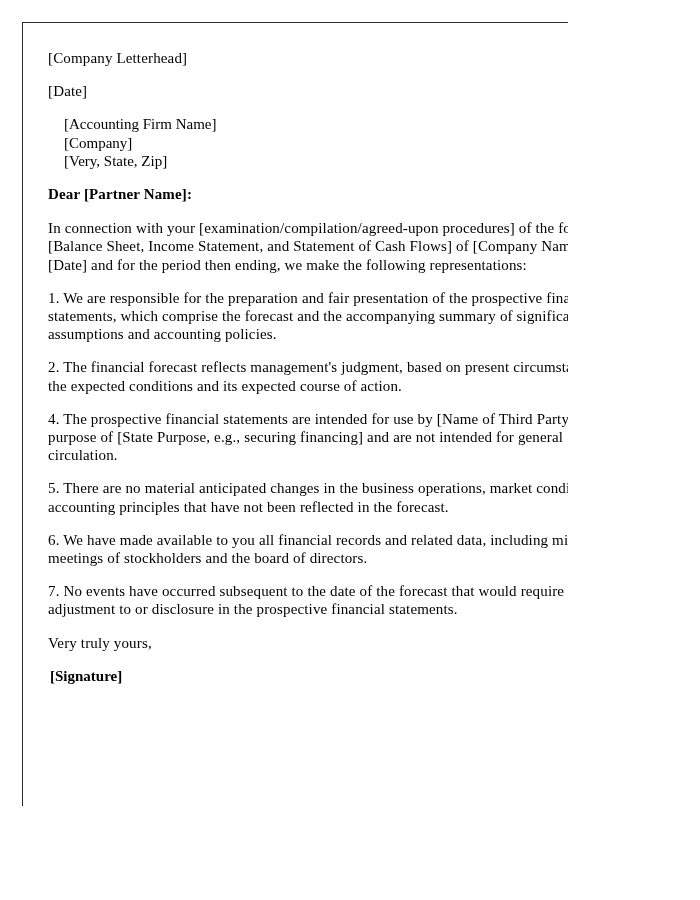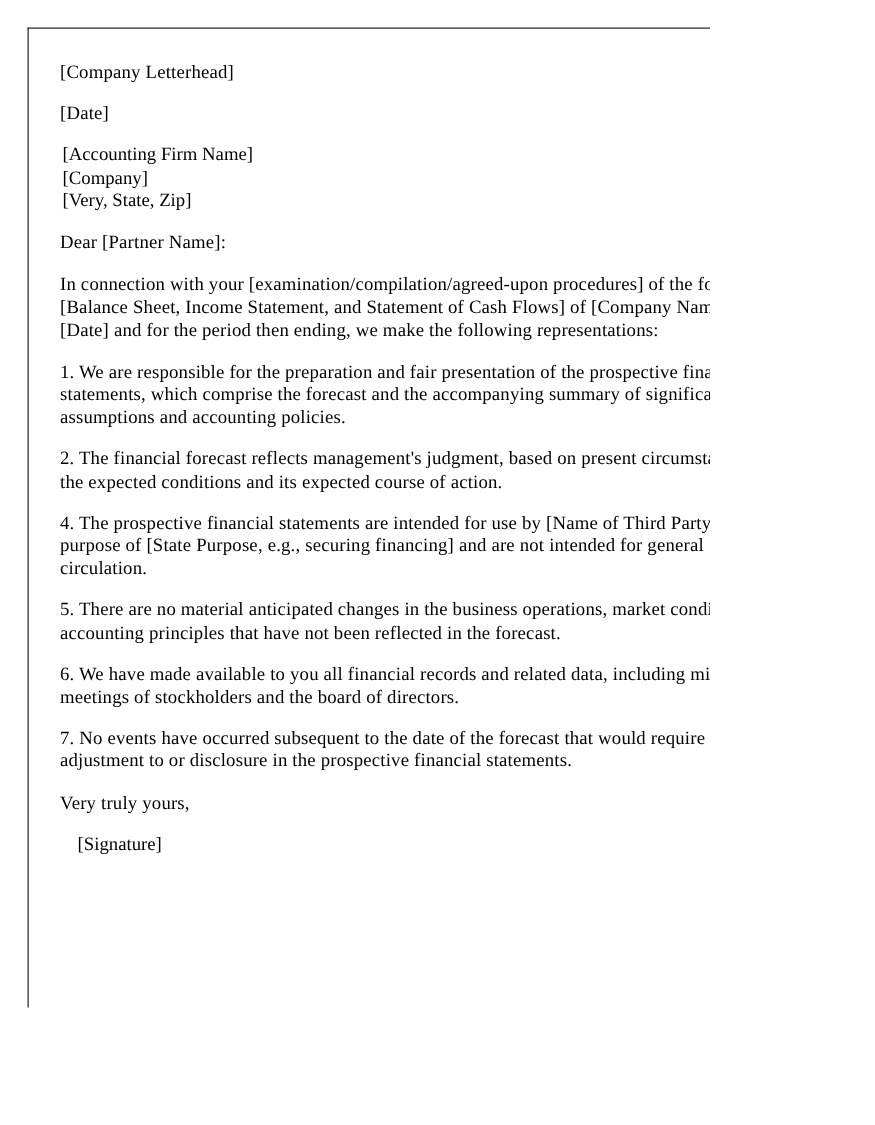--- a/index.html
+++ b/index.html
@@ -44,42 +44,44 @@
     font-size: 15px;
     line-height: 18.2px;
     color: #000000;
     margin: 0 0 15px 0;
     text-align: left;
     letter-spacing: 0.01em;
   }
 
   
   .addr-block {
-    margin: 0 0 15px 2px;
+    margin: 0 0 15px 16px;
   }
   .addr-block .addr-line {
     font-size: 15px;
     line-height: 18.2px;
     color: #000000;
     margin: 0;
   }
 
   .salutation {
     margin-bottom: 16px;
+    font-weight: bold;
   }
 
   .closing {
     margin-bottom: 15px;
   }
 
   .signature-line {
     font-size: 15px;
     line-height: 18.2px;
     color: #000000;
-    margin: 14px;
+    margin: 2px;
+    font-weight: bold;
   }
 </style>
 </head>
 <body>
 
 <div id="page-clip">
   <div id="page-sheet">
     <div id="doc-body">
 
       <p class="para">[Company Letterhead]</p>

